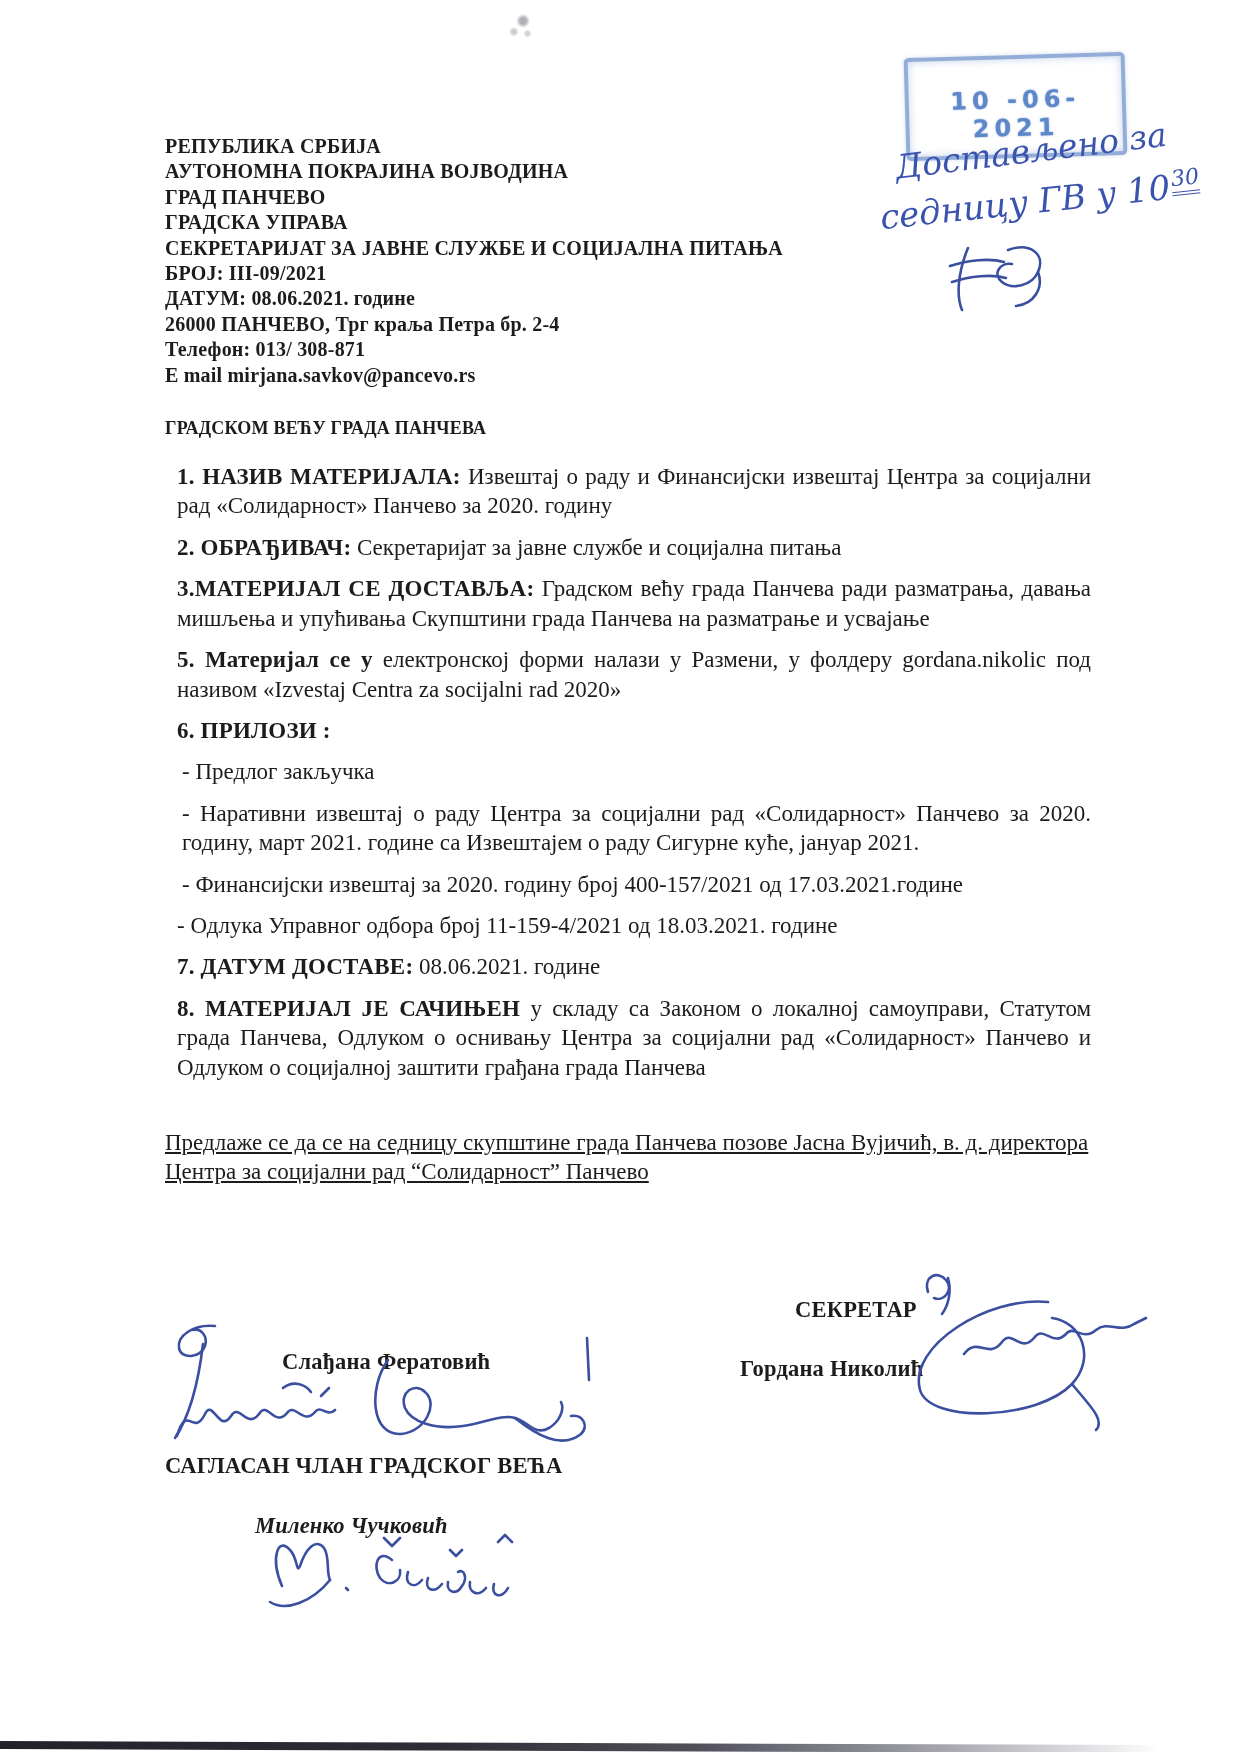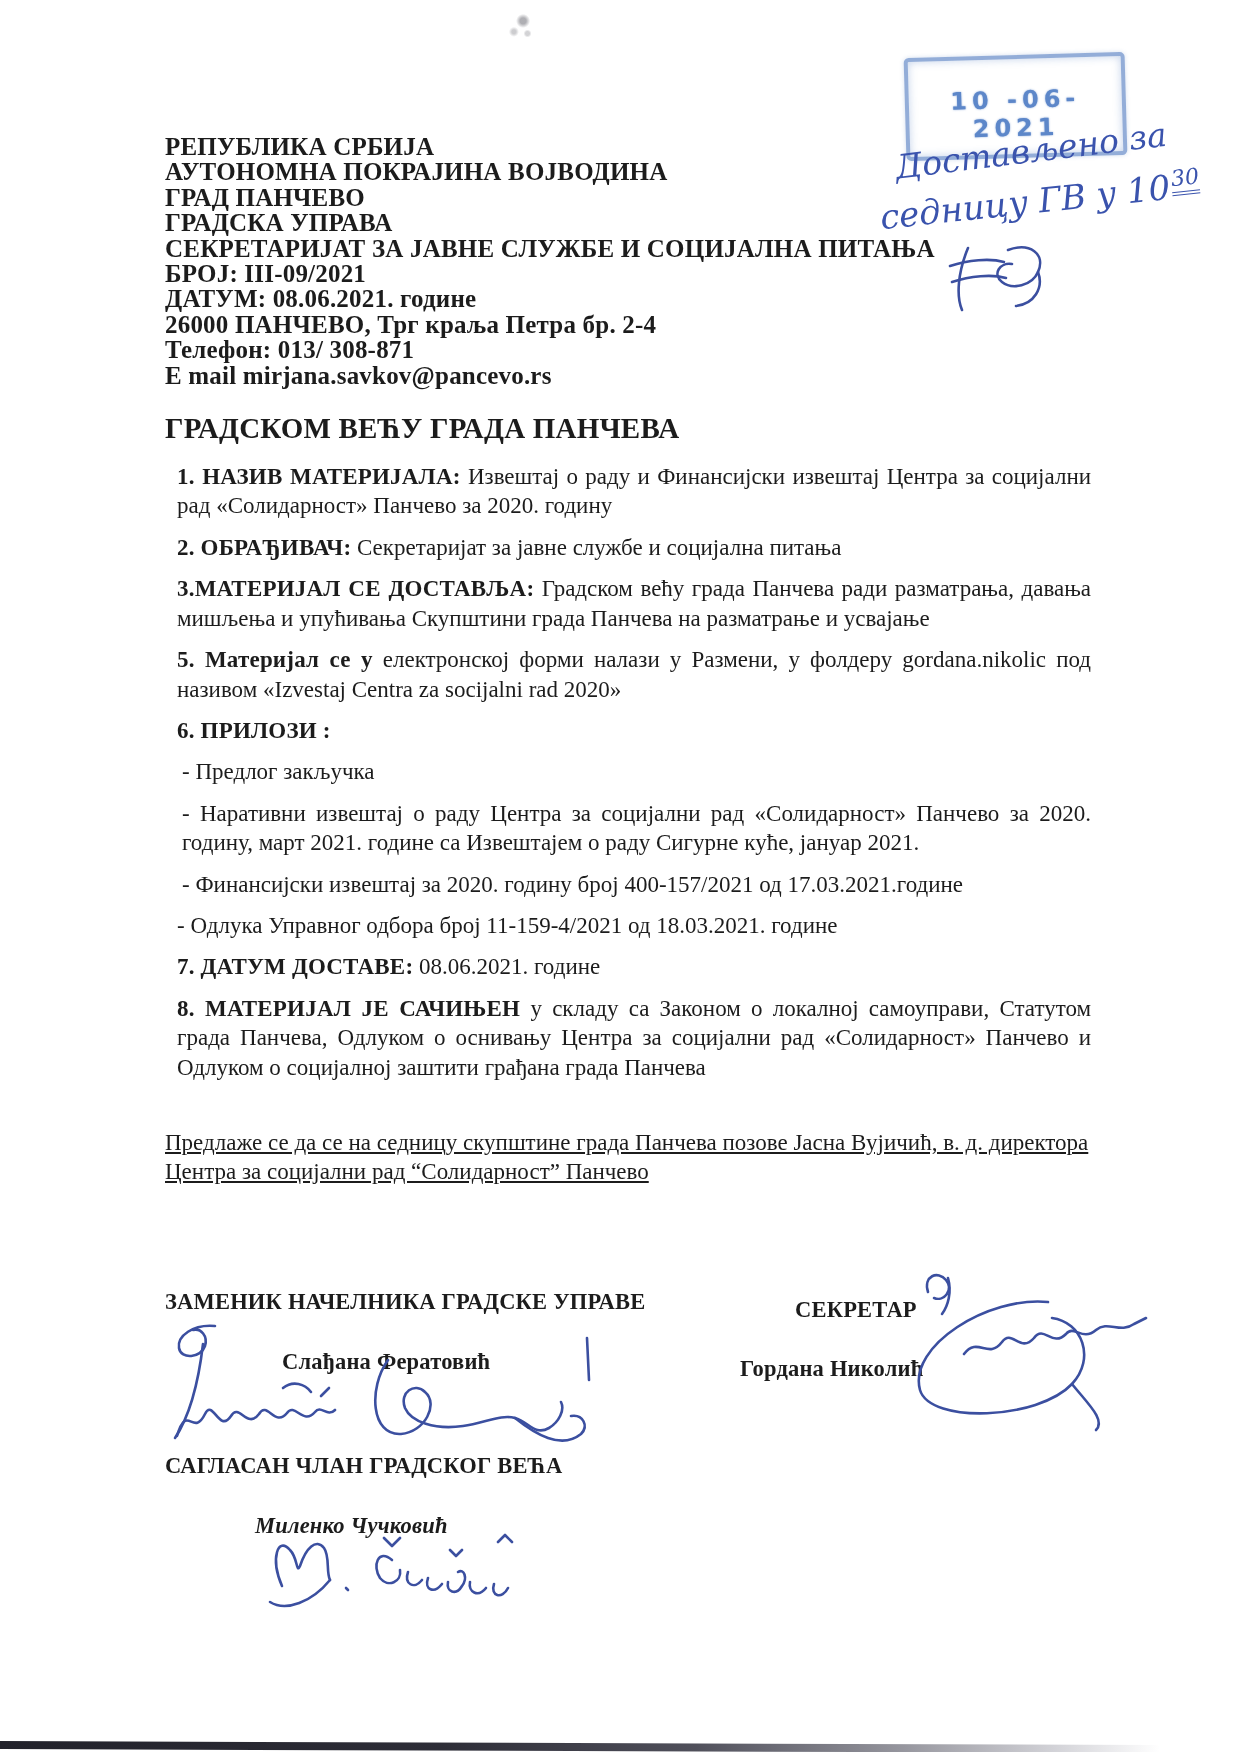--- a/index.html
+++ b/index.html
@@ -3,22 +3,22 @@
 <meta charset="utf-8">
 <style>
   html,body{margin:0;padding:0;}
   body{
     width:1240px;height:1752px;background:#ffffff;position:relative;overflow:hidden;
     font-family:"Liberation Serif", serif;color:#1c1c1c;
   }
   .page{position:absolute;inset:0;}
   
   .text-col{position:absolute;left:165px;top:134px;width:938px;}
-  .hdr p{margin:0;font-weight:bold;font-size:25px;line-height:25.4px;letter-spacing:.2px;}
-  .addressee{margin:27px 0 0 0;font-weight:bold;font-size:29px;line-height:26px;letter-spacing:.2px;}
+  .hdr p{margin:0;font-weight:bold;font-size:20px;line-height:25.4px;letter-spacing:.2px;}
+  .addressee{margin:27px 0 0 0;font-weight:bold;font-size:18px;line-height:26px;letter-spacing:.2px;}
   .docbody{margin-top:21px;font-size:23px;line-height:29.4px;text-align:justify;}
   .docbody p{margin:12px;}
   .docbody b{letter-spacing:.2px;}
   .attach{padding-left:5px;}
   .closing{margin-top:46px;font-size:23px;line-height:29.4px;text-decoration:underline;}
   
   .sig{position:absolute;font-weight:bold;font-size:22.5px;letter-spacing:.2px;white-space:nowrap;}
   .sig.italic{font-style:italic;}
   
   .stamp{
@@ -111,21 +111,20 @@
       <p class="attach">- Наративни извештај о раду Центра за социјални рад  «Солидарност» Панчево за 2020. годину, март 2021. године са Извештајем о раду Сигурне куће, јануар 2021.</p>
       <p class="attach">- Финансијски извештај за 2020. годину број 400-157/2021 од 17.03.2021.године</p>
       <p>- Одлука Управног одбора број 11-159-4/2021 од 18.03.2021. године</p>
       <p><b>7. ДАТУМ ДОСТАВЕ:</b><span> 08.06.2021. године</span></p>
       <p><b>8. МАТЕРИЈАЛ ЈЕ САЧИЊЕН</b><span> у складу са Законом о локалној самоуправи, Статутом града Панчева, Одлуком о оснивању Центра за социјални рад «Солидарност» Панчево и Одлуком о социјалној заштити грађана града Панчева</span></p>
     </div>
 
     <p class="closing">Предлаже се да се на седницу скупштине града Панчева позове Јасна Вујичић, в. д. директора Центра за социјални рад “Солидарност” Панчево</p>
   </div>
 
-  <div class="sig" style="left:165px;top:1289px;">ЗАМЕНИК НАЧЕЛНИКА ГРАДСКЕ УПРАВЕ</div>
   <div class="sig" style="left:795px;top:1297px;">СЕКРЕТАР</div>
   <div class="sig" style="left:282px;top:1349px;">Слађана Фератовић</div>
   <div class="sig" style="left:740px;top:1356px;">Гордана Николић</div>
   <div class="sig" style="left:165px;top:1453px;">САГЛАСАН ЧЛАН ГРАДСКОГ ВЕЋА</div>
   <div class="sig italic" style="left:255px;top:1513px;">Миленко Чучковић</div>
 
   <svg class="pen" style="left:163px;top:1318px;" width="430" height="150" viewBox="0 0 430 150">
     <path d="M52,8 C30,6 14,18 16,30 C18,42 38,40 42,28 C45,18 38,10 30,12"></path>
     <path d="M40,26 C36,60 28,96 12,120"></path>
     <path d="M14,118 C24,84 30,120 42,96 C50,80 56,116 68,98 C76,84 84,112 96,96 C104,82 112,110 124,95 C132,84 140,108 152,94 C158,86 164,100 172,92"></path>

